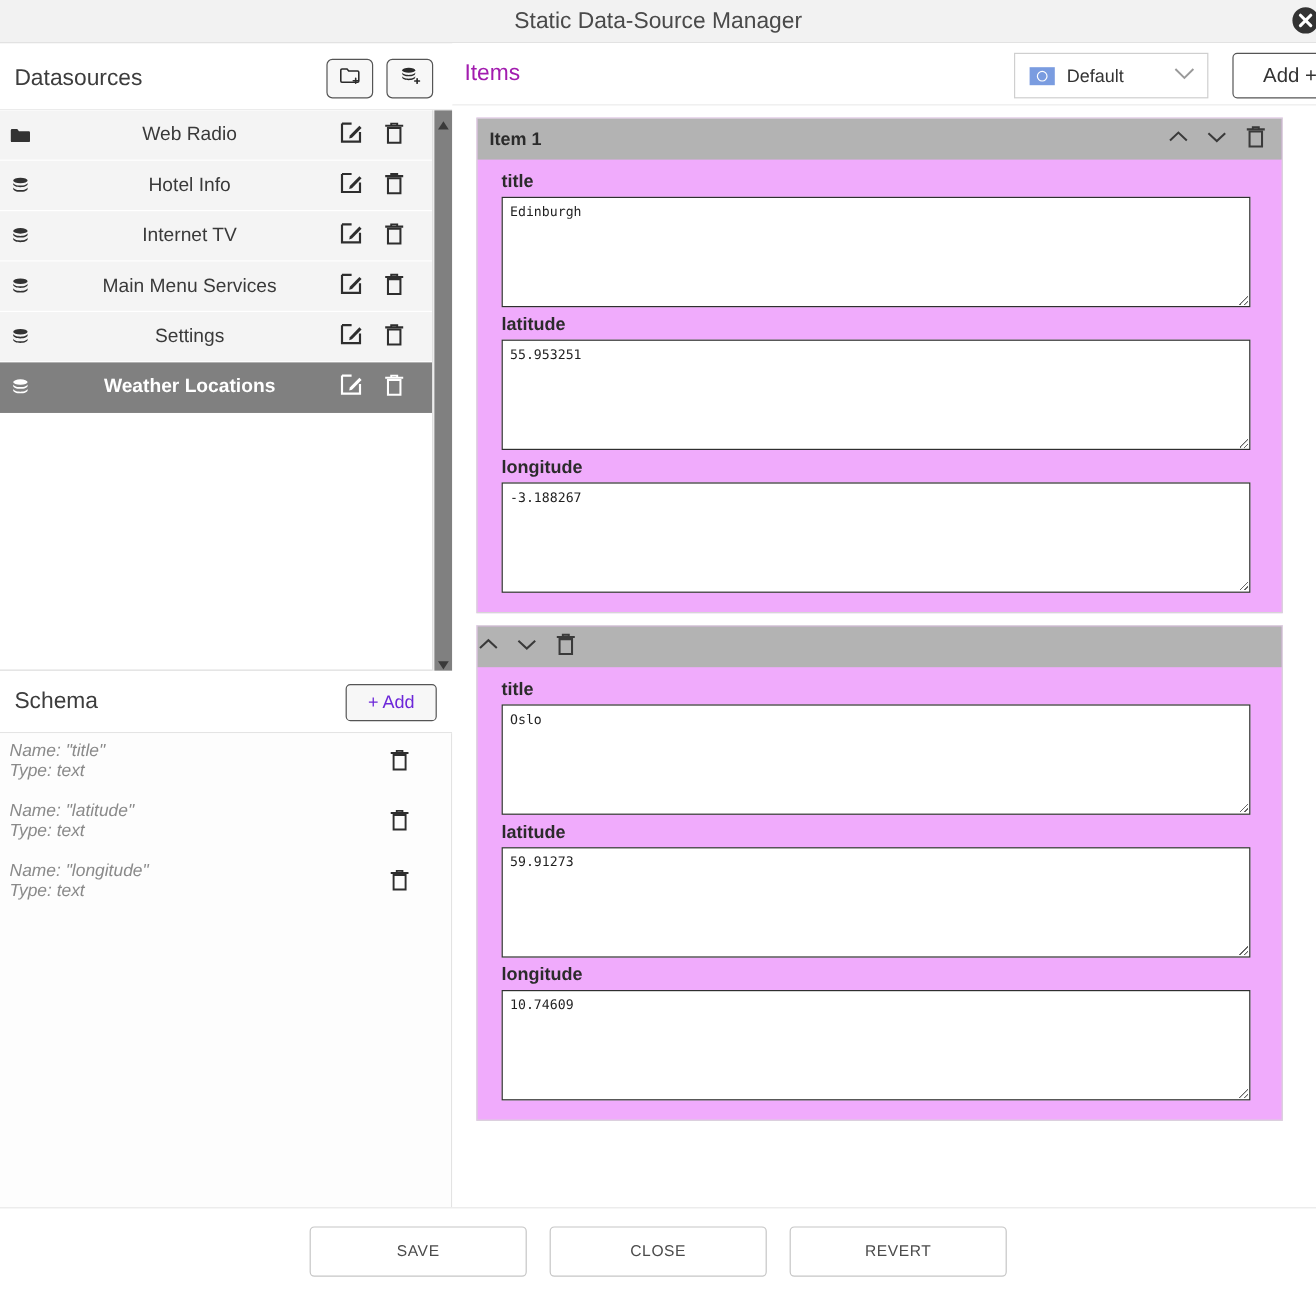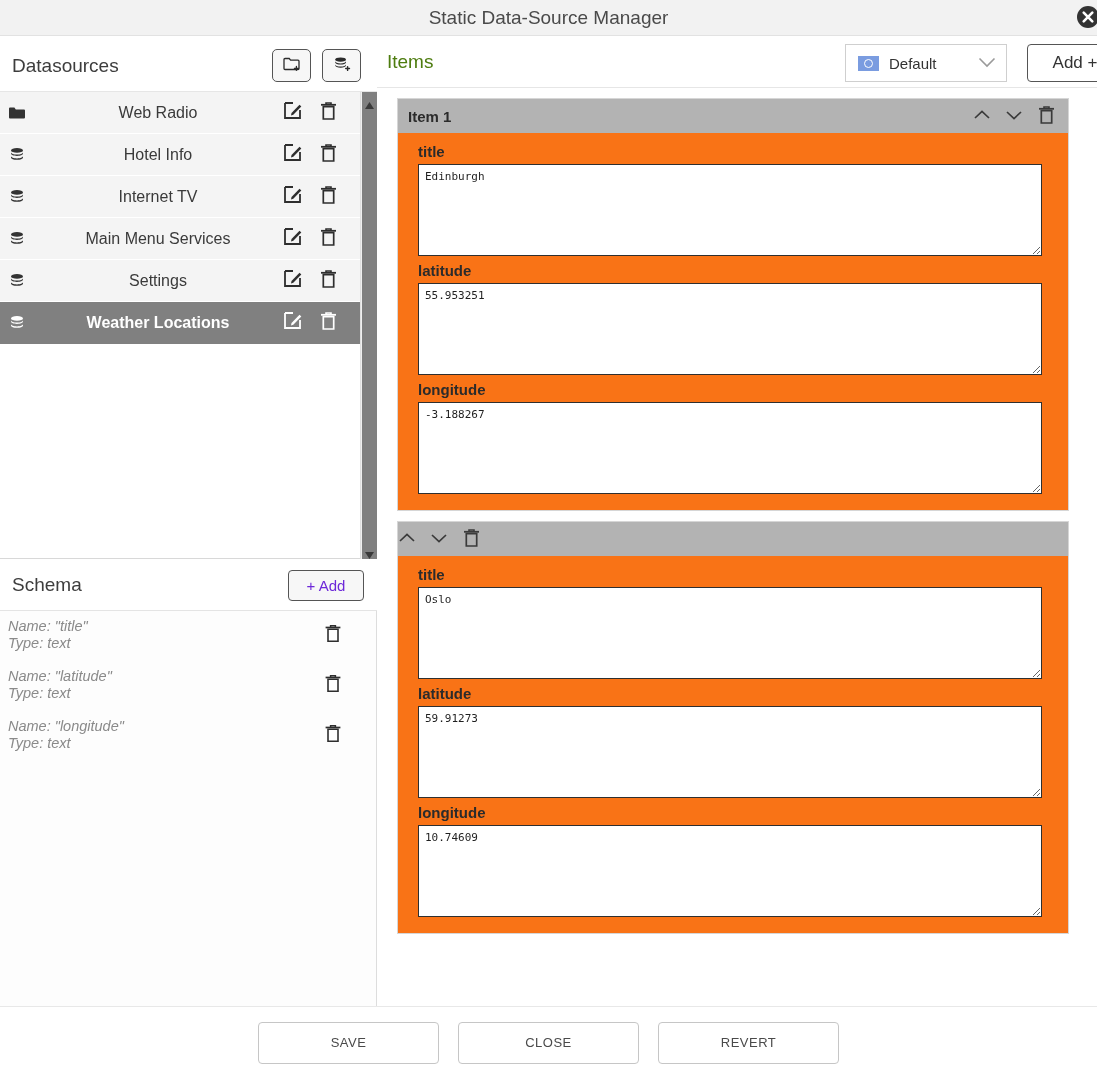--- a/index.html
+++ b/index.html
@@ -192,21 +192,21 @@
   }
   .right-head {
     position: absolute; left: 0; top: 0;
     width: 720px; height: 52px;
     background: #ffffff;
     border-bottom: 1px solid #e6e6e6;
   }
   .right-head-label {
     position: absolute; left: 10px; top: 0;
     height: 52px; line-height: 52px;
-    font-size: 19px; color: #4d7c0f;
+    font-size: 19px; color: #a21caf;
   }
   .lang-select {
     position: absolute; left: 468px; top: 8px;
     width: 162px; height: 38px;
     background: #ffffff;
     border: 1px solid #cfcfcf;
     display: flex; align-items: center;
     cursor: pointer;
   }
   .lang-flag {
@@ -245,21 +245,21 @@
   
   .items-area {
     position: absolute; left: 0; top: 52px;
     width: 720px; height: 918px;
     background: #ffffff;
     overflow: hidden;
   }
   .item-card {
     margin: 10px 28px 0 20px;
     border: 1px solid #d6d6d6;
-    background: #f97316;
+    background: #f0abfc;
   }
   .item-card-head {
     height: 34px;
     background: #b3b3b3;
     display: flex; align-items: center;
   }
   .item-card-title {
     margin-left: 10px;
     font-size: 15px; font-weight: bold; color: #2b2b2b;
     flex: 1 1 auto;

